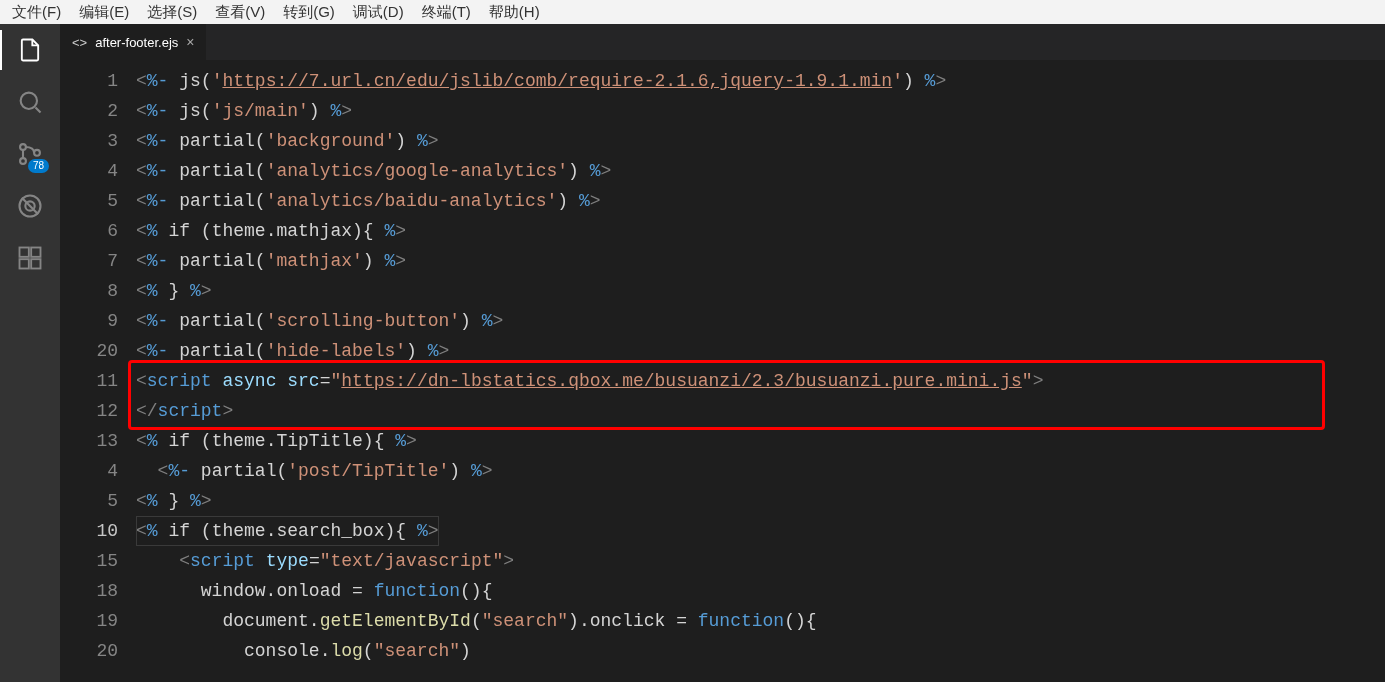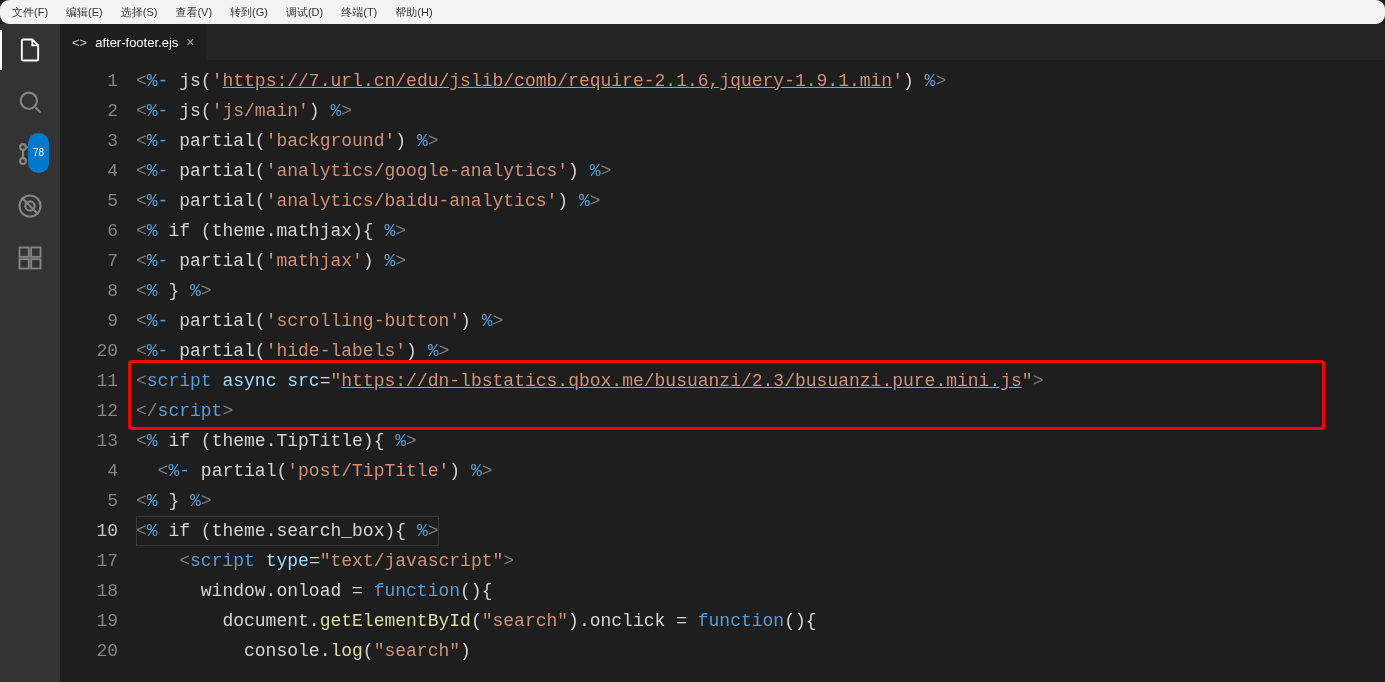--- a/index.html
+++ b/index.html
@@ -10,26 +10,25 @@
   width: 1385px;
   height: 682px;
   overflow: hidden;
   display: flex;
   flex-direction: column;
 }
 .menubar {
   background: #f3f3f3;
   color: #333;
   padding: 2px 6px;
-  font-size: 11px;
+  font-size: 15px;
   display: flex;
   gap: 6px;
   height: 24px;
   align-items: center;
-  border-radius: 9px;
 }
 .menubar span { padding: 2px 6px; cursor: pointer; }
 .main {
   display: flex;
   flex: 1;
   overflow: hidden;
 }
 .activity-bar {
   width: 60px;
   background: #333333;
@@ -61,21 +60,21 @@
 }
 .act-icon svg { width: 28px; height: 28px; }
 .badge {
   position: absolute;
   bottom: -3px;
   right: -3px;
   background: #007acc;
   color: #fff;
   font-size: 10px;
   border-radius: 10px;
-  padding: 14px 5px;
+  padding: 1px 5px;
   line-height: 1.2;
 }
 .editor-area {
   flex: 1;
   display: flex;
   flex-direction: column;
   background: #1e1e1e;
 }
 .tabbar {
   background: #252526;
@@ -217,21 +216,21 @@
           <div class="ln">7</div>
           <div class="ln">8</div>
           <div class="ln">9</div>
           <div class="ln">20</div>
           <div class="ln">11</div>
           <div class="ln">12</div>
           <div class="ln">13</div>
           <div class="ln">4</div>
           <div class="ln">5</div>
           <div class="ln cur">10</div>
-          <div class="ln">17</div>
+          <div class="ln">15</div>
           <div class="ln">18</div>
           <div class="ln">19</div>
           <div class="ln">20</div>
         </div>
       <div class="code" id="code"><div class="line"><span class="s-tag">&lt;</span><span class="s-kw">%-</span><span class="s-txt"> js(</span><span class="s-str">'</span><span class="s-url">https://7.url.cn/edu/jslib/comb/require-2.1.6,jquery-1.9.1.min</span><span class="s-str">'</span><span class="s-txt">) </span><span class="s-kw">%</span><span class="s-tag">&gt;</span></div><div class="line"><span class="s-tag">&lt;</span><span class="s-kw">%-</span><span class="s-txt"> js(</span><span class="s-str">'js/main'</span><span class="s-txt">) </span><span class="s-kw">%</span><span class="s-tag">&gt;</span></div><div class="line"><span class="s-tag">&lt;</span><span class="s-kw">%-</span><span class="s-txt"> partial(</span><span class="s-str">'background'</span><span class="s-txt">) </span><span class="s-kw">%</span><span class="s-tag">&gt;</span></div><div class="line"><span class="s-tag">&lt;</span><span class="s-kw">%-</span><span class="s-txt"> partial(</span><span class="s-str">'analytics/google-analytics'</span><span class="s-txt">) </span><span class="s-kw">%</span><span class="s-tag">&gt;</span></div><div class="line"><span class="s-tag">&lt;</span><span class="s-kw">%-</span><span class="s-txt"> partial(</span><span class="s-str">'analytics/baidu-analytics'</span><span class="s-txt">) </span><span class="s-kw">%</span><span class="s-tag">&gt;</span></div><div class="line"><span class="s-tag">&lt;</span><span class="s-kw">%</span><span class="s-txt"> if (theme.mathjax){ </span><span class="s-kw">%</span><span class="s-tag">&gt;</span></div><div class="line"><span class="s-tag">&lt;</span><span class="s-kw">%-</span><span class="s-txt"> partial(</span><span class="s-str">'mathjax'</span><span class="s-txt">) </span><span class="s-kw">%</span><span class="s-tag">&gt;</span></div><div class="line"><span class="s-tag">&lt;</span><span class="s-kw">%</span><span class="s-txt"> } </span><span class="s-kw">%</span><span class="s-tag">&gt;</span></div><div class="line"><span class="s-tag">&lt;</span><span class="s-kw">%-</span><span class="s-txt"> partial(</span><span class="s-str">'scrolling-button'</span><span class="s-txt">) </span><span class="s-kw">%</span><span class="s-tag">&gt;</span></div><div class="line"><span class="s-tag">&lt;</span><span class="s-kw">%-</span><span class="s-txt"> partial(</span><span class="s-str">'hide-labels'</span><span class="s-txt">) </span><span class="s-kw">%</span><span class="s-tag">&gt;</span></div><div class="line"><span class="s-tag">&lt;</span><span class="s-kw">script</span><span class="s-txt"> </span><span class="s-attr">async</span><span class="s-txt"> </span><span class="s-attr">src</span><span class="s-txt">=</span><span class="s-str">"</span><span class="s-url">https://dn-lbstatics.qbox.me/busuanzi/2.3/busuanzi.pure.mini.js</span><span class="s-str">"</span><span class="s-tag">&gt;</span></div><div class="line"><span class="s-tag">&lt;/</span><span class="s-kw">script</span><span class="s-tag">&gt;</span></div><div class="line"><span class="s-tag">&lt;</span><span class="s-kw">%</span><span class="s-txt"> if (theme.TipTitle){ </span><span class="s-kw">%</span><span class="s-tag">&gt;</span></div><div class="line"><span class="s-txt">  </span><span class="s-tag">&lt;</span><span class="s-kw">%-</span><span class="s-txt"> partial(</span><span class="s-str">'post/TipTitle'</span><span class="s-txt">) </span><span class="s-kw">%</span><span class="s-tag">&gt;</span></div><div class="line"><span class="s-tag">&lt;</span><span class="s-kw">%</span><span class="s-txt"> } </span><span class="s-kw">%</span><span class="s-tag">&gt;</span></div><div class="line cur"><span class="cursor-line-box"><span class="s-tag">&lt;</span><span class="s-kw">%</span><span class="s-txt"> if (theme.search_box){ </span><span class="s-kw">%</span><span class="s-tag">&gt;</span></span></div><div class="line"><span class="s-txt">    </span><span class="s-tag">&lt;</span><span class="s-kw">script</span><span class="s-txt"> </span><span class="s-attr">type</span><span class="s-txt">=</span><span class="s-str">"text/javascript"</span><span class="s-tag">&gt;</span></div><div class="line"><span class="s-txt">      window.onload = </span><span class="s-kw">function</span><span class="s-txt">(){</span></div><div class="line"><span class="s-txt">        document.</span><span class="s-fn">getElementById</span><span class="s-txt">(</span><span class="s-str">"search"</span><span class="s-txt">).onclick = </span><span class="s-kw">function</span><span class="s-txt">(){</span></div><div class="line"><span class="s-txt">          console.</span><span class="s-fn">log</span><span class="s-txt">(</span><span class="s-str">"search"</span><span class="s-txt">)</span></div><div class="highlight-box" style="top: 300px; left: -8px; height: 70px; right: 60px;"></div></div>
     </div>
   </div>
 
 </div>
 

